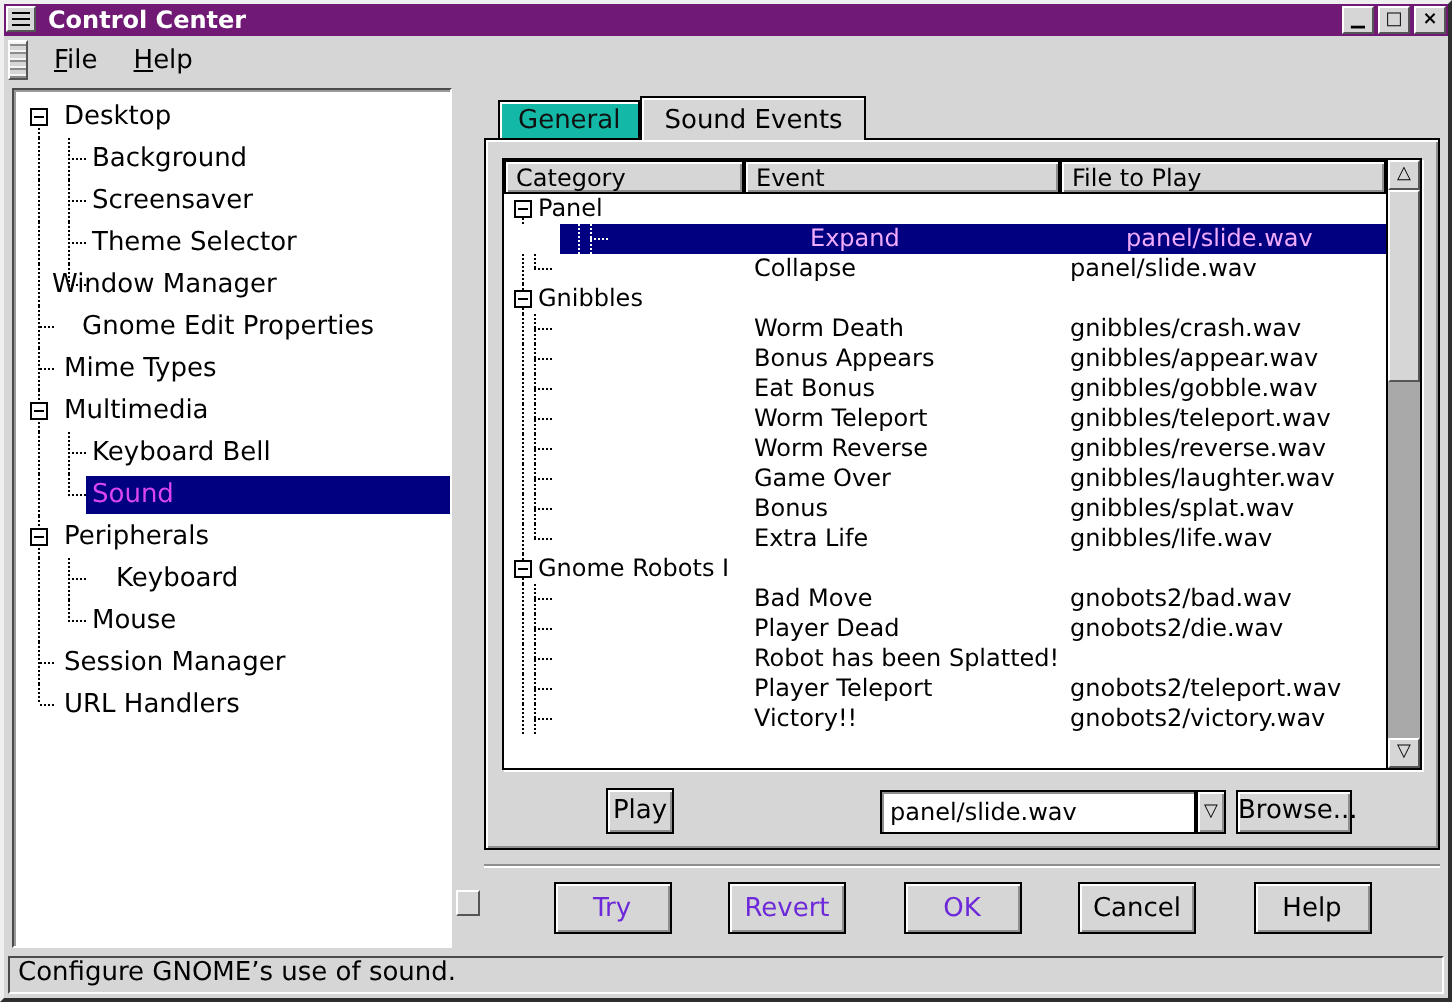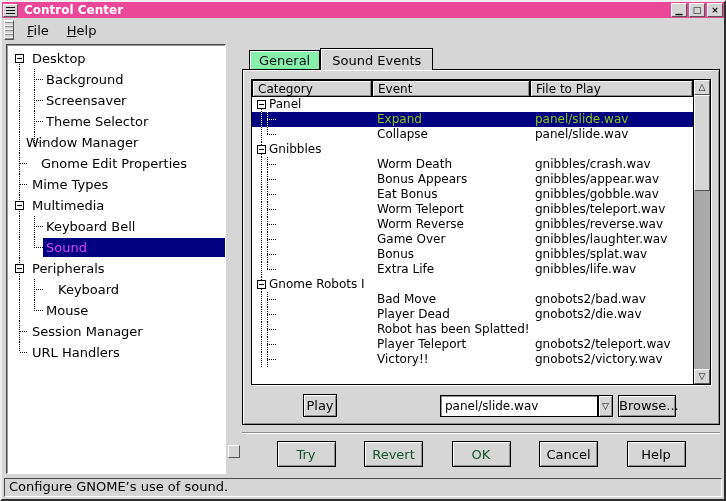--- a/index.html
+++ b/index.html
@@ -7,21 +7,21 @@
   .window {
     width:726px; height:501px; position:relative;
     background:#d6d6d6;
     border:2px solid; border-color:#efefef #2e2e2e #2e2e2e #efefef;
     outline:1px solid #4a4a4a;
     display:flex; flex-direction:column;
     font-family:"DejaVu Sans", sans-serif; color:#000;
     overflow:hidden;
   }
   
-  .titlebar { height:16px; background:#ec4899; display:flex; align-items:center; padding:1px 1px; flex:0 0 auto; }
+  .titlebar { height:16px; background:#701a75; display:flex; align-items:flex-start; padding:1px 1px; flex:0 0 auto; }
   .title-icon { width:15px; height:13px; background:#d6d6d6; border:1px solid; border-color:#fff #555 #555 #fff; margin-right:2px; position:relative; }
   .title-icon::after { content:""; position:absolute; left:2px; right:2px; top:2px; bottom:2px;
     background:repeating-linear-gradient(to bottom, #000 0 1px, transparent 1px 3px); }
   .title-text { color:#fff; font-size:12px; font-weight:bold; padding-left:4px; flex:1; line-height:14px; white-space:nowrap; }
   .win-btn { width:16px; height:14px; background:#d6d6d6; border:1px solid; border-color:#fff #555 #555 #fff;
     font-size:9px; line-height:12px; text-align:center; margin-left:2px; color:#000; font-weight:bold; }
   
   .menubar { height:24px; display:flex; align-items:stretch; padding:2px 2px 2px 2px; flex:0 0 auto; }
   .grip { width:10px; margin-right:4px; border:1px solid; border-color:#fff #555 #555 #fff;
     background:repeating-linear-gradient(to bottom, #f4f4f4 0 1px, #8c8c8c 1px 2px, #d6d6d6 2px 4px); }
@@ -42,36 +42,36 @@
   .vseg.white { background:repeating-linear-gradient(to bottom,#fff 0 1px,transparent 1px 2px); }
   .hseg.white { background:repeating-linear-gradient(to right,#fff 0 1px,transparent 1px 2px); }
   .expbox { position:absolute; width:9px; height:9px; background:#fff; border:1px solid #000; }
   .expbox::after { content:""; position:absolute; left:1px; right:1px; top:3px; height:1px; background:#000; }
   
   .right-panel { flex:1; display:flex; flex-direction:column; min-width:0; }
   .tabs { display:flex; align-items:flex-end; padding-left:7px; height:25px; flex:0 0 auto; position:relative; z-index:2; }
   .tab { font-size:13px; background:#d6d6d6; border:1px solid #000; border-bottom:none;
     box-shadow:inset 1px 1px 0 #fff; padding:2px 9px 1px 9px; position:relative; }
   .tab.active { padding:4px 11px 2px 11px; margin-bottom:-1px; background:#d6d6d6; z-index:3; }
-  .tab.inactive { background:#86efac; margin-bottom:0px; color:#111; }
+  .tab.inactive { background:#14b8a6; margin-bottom:0px; color:#111; }
   .page { flex:1; min-height:0; background:#d6d6d6; border:1px solid #000;
     box-shadow:inset 1px 1px 0 #fff, inset -1px -1px 0 #909090; padding:9px 8px 7px 8px;
     display:flex; flex-direction:column; position:relative; z-index:1; }
   
   .table-wrap { flex:1; min-height:0; display:flex; border:1px solid #000; box-shadow:1px 1px 0 #fff, inset -1px 0 0 #fff; background:#fff; }
   .table-main { flex:1; min-width:0; display:flex; flex-direction:column; }
   .thead { display:flex; height:17px; flex:0 0 auto; }
   .th { background:#d6d6d6; border:1px solid #000; box-shadow:inset 1px 1px 0 #fff, inset -1px -1px 0 #8f8f8f;
     font-size:12px; padding:1px 5px 0 5px; white-space:nowrap; overflow:hidden; }
   .th-category { width:120px; flex:0 0 auto; }
   .th-event { width:158px; flex:0 0 auto; }
   .th-file { flex:1; }
   .tbody { flex:1; background:#fff; overflow:hidden; font-size:12px; }
   .row { height:15px; position:relative; display:flex; align-items:center; line-height:15px; white-space:nowrap; }
-  .row.selected { background:#000080; color:#84cc16; }
+  .row.selected { background:#000080; color:#f0abfc;margin-left:28px; }
   .cat-label { margin-left:17px; }
   .cell-cat { width:120px; flex:0 0 auto; }
   .cell-event { width:158px; flex:0 0 auto; padding-left:5px; overflow:visible; }
   .cell-file { flex:1; padding-left:5px; }
   .expbox.tb { left:5px; top:3px; }
   
   .vscroll { width:17px; flex:0 0 auto; background:#a9a9a9; border-left:1px solid #000; display:flex; flex-direction:column; }
   .sb-btn { height:15px; flex:0 0 auto; background:#d6d6d6; border:1px solid; border-color:#fff #555 #555 #fff;
     font-size:9px; line-height:13px; text-align:center; color:#000; }
   .sb-thumb { height:96px; flex:0 0 auto; background:#d6d6d6; border:1px solid; border-color:#fff #555 #555 #fff; }
@@ -81,21 +81,21 @@
   .btn { background:#d6d6d6; border:1px solid #000; box-shadow:inset 1px 1px 0 #fff, inset -1px -1px 0 #8f8f8f;
     font-family:"DejaVu Sans", sans-serif; font-size:13px; color:#000; text-align:center; padding:0; }
   .play-btn { margin-left:52px; width:34px; height:23px; }
   .entry { margin-left:103px; width:158px; height:22px; background:#fff; border:1px solid #000;
     box-shadow:inset 1px 1px 0 #8f8f8f; font-family:"DejaVu Sans", sans-serif; font-size:12px; padding:1px 4px; }
   .combo-btn { width:15px; height:22px; font-size:9px; line-height:20px; }
   .browse-btn { margin-left:5px; width:58px; height:22px; }
   .sep { flex:0 0 auto; height:2px; margin-top:7px; border-top:1px solid #8f8f8f; border-bottom:1px solid #fff; }
   .actions { flex:0 0 auto; height:40px; display:flex; align-items:center; justify-content:space-evenly; padding:0 6px; }
   .action-btn { width:59px; height:26px; }
-  .action-btn.disabled { color:#14532d; }
+  .action-btn.disabled { color:#6d28d9; }
   
   .statusbar { flex:0 0 auto; height:19px; margin:0 2px 2px 2px; border:1px solid; border-color:#4a4a4a #fff #fff #4a4a4a;
     font-size:13px; line-height:16px; padding:0 4px; background:#d6d6d6; white-space:nowrap; }
 </style>
 </head>
 <body>
 
 <div class="window">
 
   <div class="titlebar">

